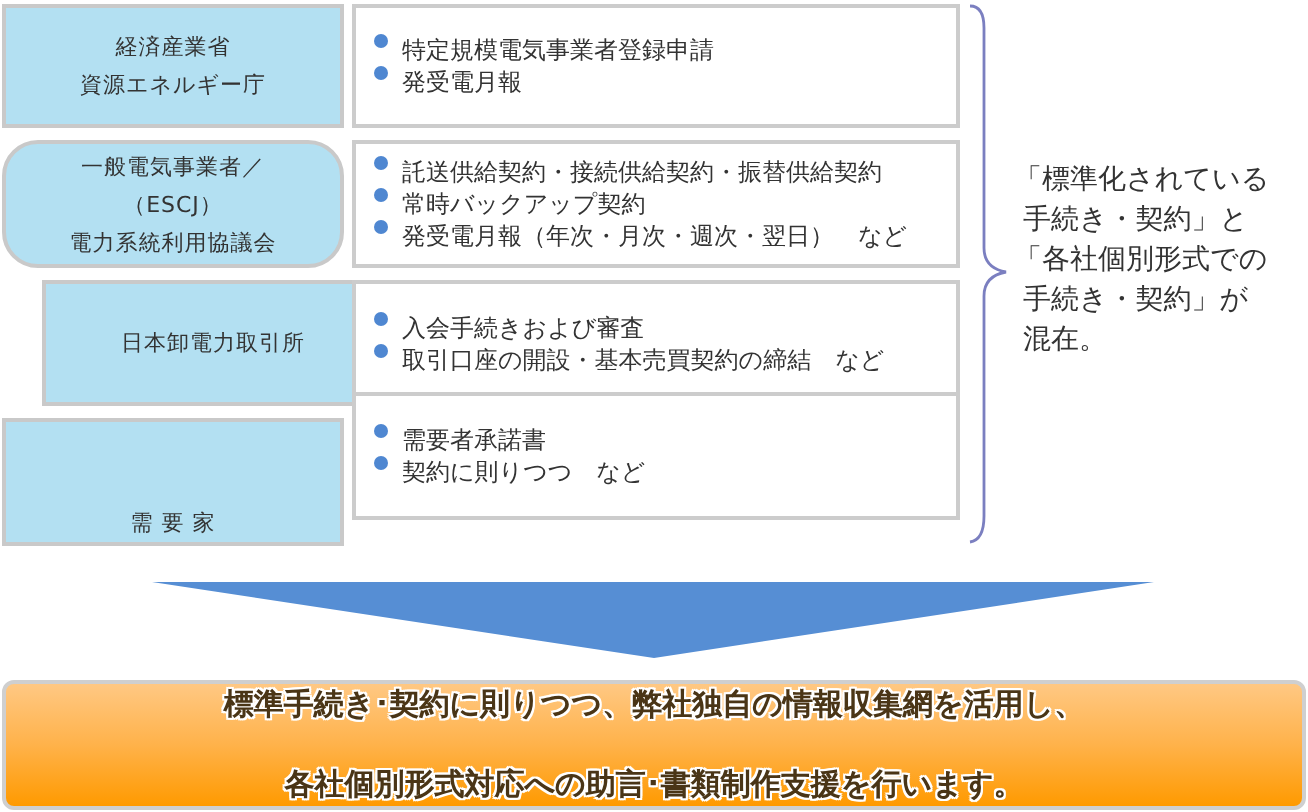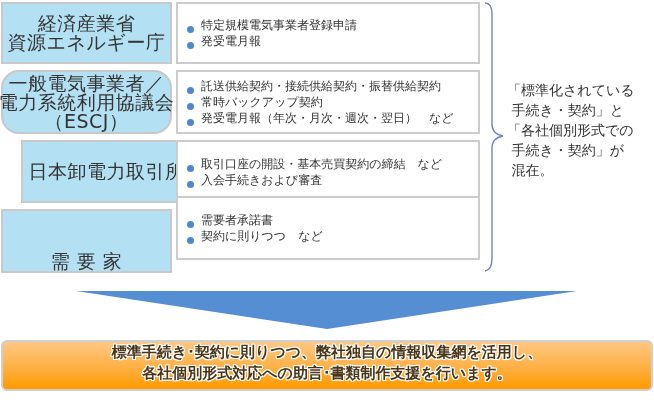--- a/index.html
+++ b/index.html
@@ -3,44 +3,44 @@
 <meta charset="utf-8">
 <style>
   html, body { margin: 0; padding: 0; background: #ffffff; }
   body { width: 654px; height: 406px; position: relative; overflow: hidden;
          font-family: "DejaVu Sans", "Liberation Sans", sans-serif; color: #333333; }
   .row { position: absolute; left: 0; width: 480px; }
   .org {
     position: absolute; left: 1px; width: 171px;
     background: #b3e0f2; border: 2px solid #c9c9c9; box-sizing: border-box;
     display: flex; align-items: center; justify-content: center; text-align: center;
-    font-size: 19px; line-height: 19px; color: #333333; letter-spacing: 0.5px;
+    font-size: 11px; line-height: 19px; color: #333333; letter-spacing: 0.5px;
   }
   .org span { display: block; white-space: nowrap; }
   .items {
     position: absolute; left: 176px; width: 304px;
     background: #ffffff; border: 2px solid #cccccc; box-sizing: border-box;
     display: flex; flex-direction: column; justify-content: center;
     padding-left: 9px; font-size: 12px; line-height: 16px; color: #333333;
   }
-  .item { display: flex; align-items: flex-end; white-space: pre; }
+  .item { display: flex; align-items: flex-start; white-space: pre; }
   .bullet { width: 7px; height: 7px; border-radius: 50%; background: #4f87d1;
             margin-right: 7px; flex: none; }
   .brace { position: absolute; left: 480px; top: 0; }
   .note {
     position: absolute; left: 507px; top: 80px; width: 150px;
     font-size: 14px; line-height: 20px; color: #333333;
   }
   .note span { display: block; white-space: pre; }
   .arrow { position: absolute; left: 0; top: 0; }
   .banner {
-    position: absolute; left: 1px; top: 340px; width: 652px; height: 51px;
+    position: absolute; left: 1px; top: 340px; width: 652px; height: 65px;
     box-sizing: border-box; border: 2px solid #cfcfcf; border-radius: 6px;
     background: linear-gradient(to bottom, #ffc883 0%, #ffb24a 50%, #ff9a00 100%);
-    display: flex; flex-direction: column; align-items: center; justify-content: flex-start;
+    display: flex; flex-direction: column; align-items: center; justify-content: space-between;
     font-size: 15px; font-weight: bold; line-height: 21px; color: #4a3516;
     text-shadow: 1px 0 0 #fff, -1px 0 0 #fff, 0 1px 0 #fff, 0 -1px 0 #fff,
                  1px 1px 0 #fff, -1px -1px 0 #fff, 1px -1px 0 #fff, -1px 1px 0 #fff;
   }
   .banner span { display: block; white-space: nowrap; }
 </style>
 </head>
 <body>
 
 <div class="row">
@@ -53,40 +53,40 @@
   <div class="items" style="top:2px;height:62px;">
     <div class="item"><span class="bullet"></span><span>特定規模電気事業者登録申請</span></div>
     <div class="item"><span class="bullet"></span><span>発受電月報</span></div>
   </div>
 </div>
 
 <div class="row">
   <div class="org" style="top:70px;height:64px;border-radius:18px;">
     <div>
       <span>一般電気事業者／</span>
+      <span>（ESCJ）</span>
       <span>電力系統利用協議会</span>
-      <span>（ESCJ）</span>
     </div>
   </div>
   <div class="items" style="top:70px;height:64px;">
     <div class="item"><span class="bullet"></span><span>託送供給契約・接続供給契約・振替供給契約</span></div>
     <div class="item"><span class="bullet"></span><span>常時バックアップ契約</span></div>
     <div class="item"><span class="bullet"></span><span>発受電月報（年次・月次・週次・翌日）　など</span></div>
   </div>
 </div>
 
 <div class="row">
   <div class="org" style="top:140px;height:63px;margin-left:20px;">
     <div>
       <span>日本卸電力取引所</span>
     </div>
   </div>
   <div class="items" style="top:140px;height:63px;">
+    <div class="item"><span class="bullet"></span><span>入会手続きおよび審査</span></div>
     <div class="item"><span class="bullet"></span><span>取引口座の開設・基本売買契約の締結　など</span></div>
-    <div class="item"><span class="bullet"></span><span>入会手続きおよび審査</span></div>
   </div>
 </div>
 
 <div class="row">
   <div class="org" style="top:209px;height:64px;align-items:flex-end;">
     <div>
       <span>需 要 家</span>
     </div>
   </div>
   <div class="items" style="top:196px;height:64px;">

